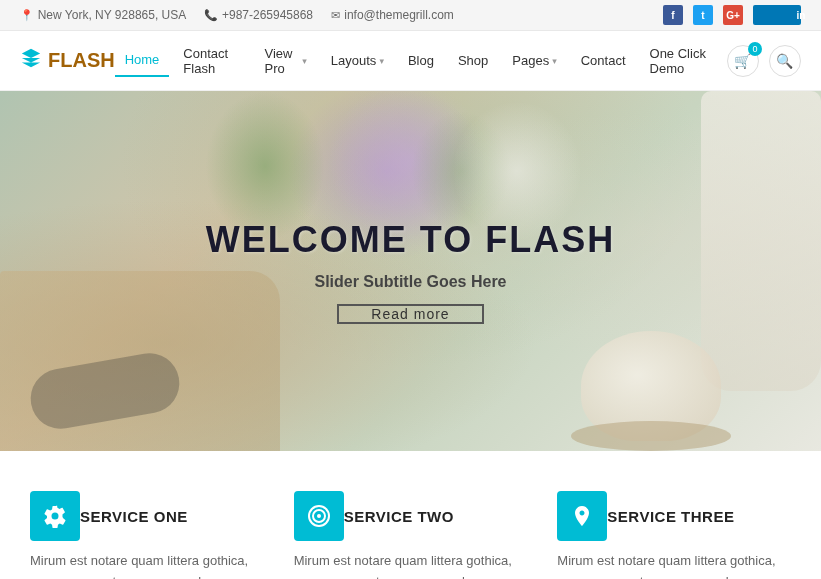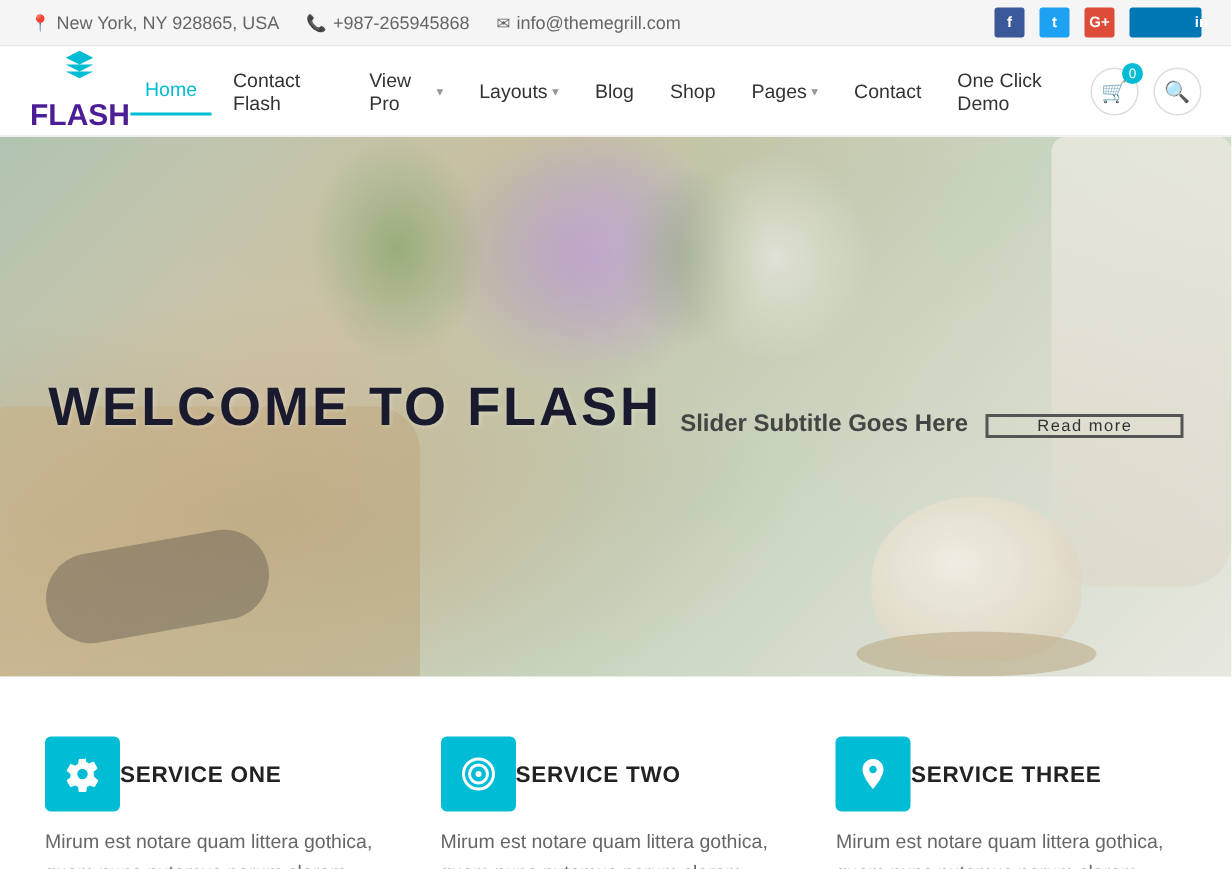--- a/index.html
+++ b/index.html
@@ -39,21 +39,21 @@
       display: flex;
       align-items: center;
       justify-content: space-between;
       height: 60px;
       border-bottom: 1px solid #f0f0f0;
       position: relative;
       z-index: 10;
     }
     .logo {
       display: flex; align-items: center; gap: 6px;
-      font-size: 20px; font-weight: bold; color: #4c1d95; text-decoration: none; flex-direction: column;
+      font-size: 20px; font-weight: bold; color: #a16207; text-decoration: none;
     }
     .logo-icon {
       color: #00bcd4;
     }
     .nav {
       display: flex; align-items: center; gap: 4px;
     }
     .nav-item {
       padding: 8px 10px;
       cursor: pointer;
@@ -106,42 +106,42 @@
     }
     .hero-bg {
       position: absolute; inset: 0;
       background: 
         radial-gradient(ellipse at 20% 70%, rgba(180,160,120,0.5) 0%, transparent 40%),
         radial-gradient(ellipse at 80% 40%, rgba(220,215,200,0.4) 0%, transparent 40%),
         radial-gradient(ellipse at 50% 20%, rgba(160,180,140,0.4) 0%, transparent 50%);
     }
     .hero-content {
       position: relative; z-index: 2;
-      display: flex; flex-direction: row; align-items: flex-end; gap: 12px;
+      display: flex; flex-direction: column; align-items: center; gap: 12px;
     }
     .hero-title {
       font-size: 36px;
       font-weight: 900;
       color: #1a1a2e;
       letter-spacing: 2px;
       text-transform: uppercase;
       text-shadow: 1px 1px 3px rgba(255,255,255,0.3);
     }
     .hero-subtitle {
       font-size: 16px;
       color: #444;
       font-weight: 700;
     }
     .hero-btn {
       margin-top: 1px;
       padding: 0 32px;
       background: transparent;
       border: 2px solid #555;
       color: #333;
-      font-size: 11px;
+      font-size: 14px;
       cursor: pointer;
       letter-spacing: 1px;
       transition: all 0.2s;
     }
 
     
     .services {
       background: #fff;
       padding: 40px 30px 30px;
       display: grid;

